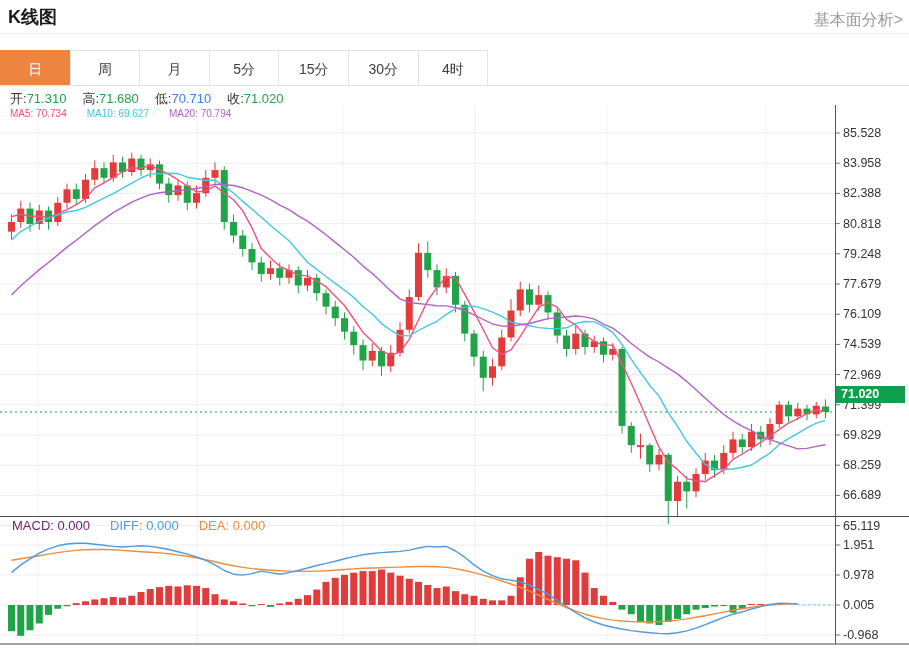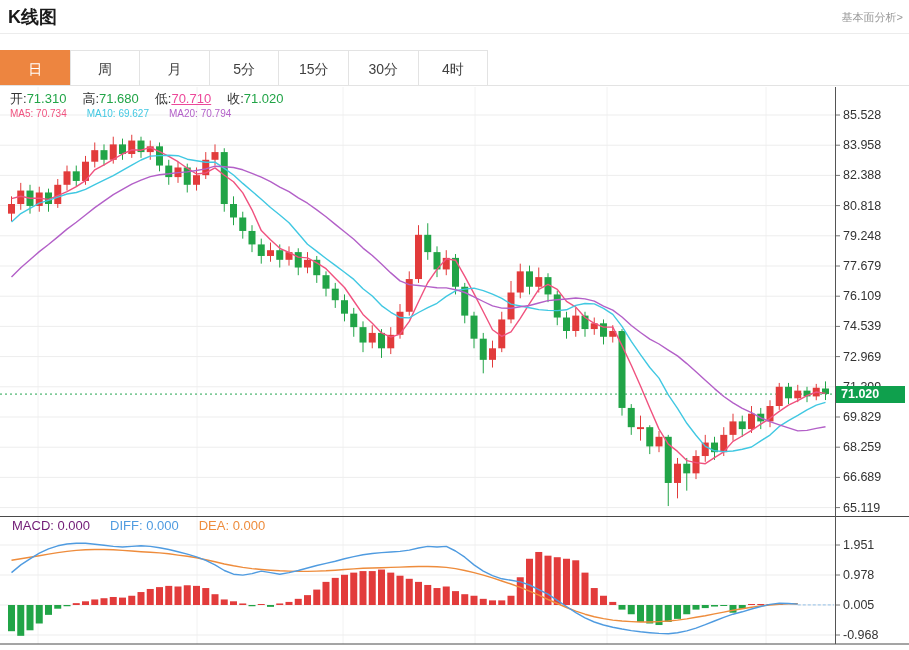--- a/index.html
+++ b/index.html
@@ -1,28 +1,28 @@
 <!DOCTYPE html>
 <html><head>
 <meta charset="utf-8">
 <style>
   html,body{margin:0;padding:0;background:#fff;}
   body{width:909px;height:650px;position:relative;overflow:hidden;
        font-family:"Liberation Sans","DejaVu Sans",sans-serif;}
   #app{position:absolute;inset:0;padding-left:36px;}
   .hdr-title{position:absolute;left:8px;top:5px;font-size:18px;font-weight:bold;color:#1a1a1a;}
-  .hdr-link{position:absolute;right:6px;top:10px;font-size:11px;color:#999;text-decoration:none;cursor:pointer;}
+  .hdr-link{position:absolute;right:6px;top:10px;font-size:16px;color:#999;text-decoration:none;cursor:pointer;}
   .hdr-divider{position:absolute;left:0;top:33px;width:909px;border-bottom:1px solid #ececec;}
   #tabs{position:absolute;left:0;top:50px;display:flex;}
   .tab{width:70.6px;height:36px;line-height:36px;text-align:center;font-size:14px;color:#404040;
        background:#fff;border:1px solid #e3e3e3;margin-left:-1px;box-sizing:border-box;cursor:pointer;}
   .tab:first-child{margin-left:0;}
   .tab.active{color:#fff;border-color:transparent;}
   .tabline{position:absolute;left:0;top:85px;width:909px;border-bottom:1px solid #e3e3e3;}
-  #price-pane{position:absolute;left:0;top:87px;width:909px;height:429px;}
+  #price-pane{position:absolute;left:0;top:105px;width:909px;height:429px;}
   #macd-pane{position:absolute;left:0;top:516px;width:902px;height:134px;}
   #ohlc{position:absolute;left:10px;top:90px;font-size:13px;white-space:nowrap;z-index:4;}
   #ohlc .lab{color:#333;}
   #ohlc .val{margin-right:16px;}
   #ma{position:absolute;left:10px;top:108px;font-size:10px;white-space:nowrap;z-index:4;}
   #ma span{margin-right:20px;}
   #macdinfo{position:absolute;left:12px;top:518px;font-size:13px;white-space:nowrap;z-index:4;}
   #macdinfo span{margin-right:20px;}
   #badge{position:absolute;left:836px;top:386px;width:69px;height:17px;line-height:17px;
          color:#fff;font-size:12.5px;font-weight:bold;padding-left:5px;box-sizing:border-box;z-index:5;}
@@ -274,21 +274,21 @@
         <line x1="816.25" y1="296.8933053060706" x2="816.25" y2="313.2446652653036" stroke="#E23B3B" stroke-width="1"></line>
         <rect x="812.75" y="300.74068412000787" width="7" height="8.656602331358442" fill="#E23B3B"></rect>
         <line x1="825.5" y1="294.39250907701125" x2="825.5" y2="313.0522963246069" stroke="#21A447" stroke-width="1"></line>
         <rect x="822" y="301.51015988279516" width="7" height="5.578699280209037" fill="#21A447"></rect>
         <polyline points="11.5,111.6 20.8,109.3 30.0,111.3 39.3,111.3 48.5,112.4 57.8,108.6 67.0,104.7 76.3,99.7 85.5,93.6 94.8,82.8 104.0,77.8 113.3,72.4 122.5,67.0 131.8,62.8 141.0,63.2 150.3,60.5 159.5,64.7 168.8,69.3 178.0,74.7 187.3,81.2 196.5,87.0 205.8,85.9 215.0,80.9 224.3,88.2 233.5,94.7 242.8,105.9 252.0,122.8 261.3,143.6 270.5,152.8 279.8,161.3 289.0,165.5 298.3,170.1 307.5,170.9 316.8,175.9 326.0,181.7 335.3,191.3 344.5,200.5 353.8,214.0 363.0,227.4 372.3,236.3 381.5,245.9 390.8,250.1 400.0,247.1 409.3,234.4 418.5,214.8 427.8,195.5 437.0,182.4 446.3,171.7 455.5,173.2 464.8,189.4 474.0,206.7 483.3,224.8 492.5,242.8 501.8,249.4 511.0,244.8 520.3,231.3 529.5,216.7 538.8,202.4 548.0,197.4 557.3,202.4 566.5,214.4 575.8,220.1 585.0,230.5 594.3,236.3 603.5,240.1 612.8,240.1 622.0,258.6 631.3,278.2 640.5,299.0 649.8,320.9 659.0,342.1 668.3,357.1 677.5,364.4 686.8,373.6 696.0,375.6 705.3,376.7 714.5,370.6 723.8,364.8 733.0,354.4 742.3,349.0 751.5,343.3 760.8,337.1 770.0,331.3 779.3,324.4 788.5,318.2 797.8,313.6 807.0,308.6 816.3,305.0 825.5,306.4" fill="none" stroke="#F0527F" stroke-width="1.4" stroke-linejoin="round"></polyline>
         <polyline points="11.5,135.1 20.8,126.6 30.0,121.3 39.3,116.1 48.5,113.4 57.8,110.1 67.0,107.0 76.3,105.5 85.5,102.4 94.8,97.6 104.0,93.2 113.3,88.6 122.5,83.4 131.8,78.2 141.0,73.0 150.3,69.1 159.5,68.6 168.8,68.2 178.0,68.7 187.3,72.2 196.5,73.7 205.8,75.3 215.0,75.1 224.3,81.4 233.5,88.0 242.8,96.4 252.0,104.3 261.3,112.2 270.5,120.5 279.8,128.0 289.0,135.7 298.3,146.5 307.5,157.2 316.8,164.4 326.0,171.5 335.3,178.4 344.5,185.3 353.8,192.4 363.0,201.7 372.3,209.0 381.5,218.6 390.8,225.3 400.0,230.5 409.3,230.9 418.5,225.5 427.8,220.7 437.0,216.3 446.3,209.4 455.5,203.8 464.8,202.1 474.0,201.1 483.3,203.6 492.5,207.2 501.8,211.3 511.0,217.1 520.3,219.0 529.5,220.7 538.8,222.6 548.0,223.4 557.3,223.6 566.5,222.8 575.8,218.4 585.0,216.5 594.3,216.9 603.5,221.3 612.8,227.3 622.0,239.4 631.3,254.4 640.5,267.7 649.8,280.5 659.0,291.1 668.3,307.9 677.5,321.3 686.8,336.3 696.0,348.3 705.3,359.4 714.5,363.8 723.8,364.6 733.0,364.0 742.3,362.3 751.5,360.0 760.8,353.8 770.0,348.1 779.3,339.4 788.5,333.6 797.8,328.4 807.0,322.9 816.3,318.2 825.5,315.4" fill="none" stroke="#41C8E2" stroke-width="1.4" stroke-linejoin="round"></polyline>
         <polyline points="11.5,190.0 20.8,180.8 30.0,172.8 39.3,164.6 48.5,157.5 57.8,149.9 67.0,142.1 76.3,135.3 85.5,128.0 94.8,120.6 104.0,114.1 113.3,107.6 122.5,102.3 131.8,97.1 141.0,93.2 150.3,89.6 159.5,87.8 168.8,86.8 178.0,85.6 187.3,84.9 196.5,83.5 205.8,81.9 215.0,79.2 224.3,79.8 233.5,80.5 242.8,82.8 252.0,86.4 261.3,90.2 270.5,94.6 279.8,100.1 289.0,104.7 298.3,110.9 307.5,116.2 316.8,122.9 326.0,129.7 335.3,137.4 344.5,144.8 353.8,152.3 363.0,161.1 372.3,168.5 381.5,177.1 390.8,185.9 400.0,193.9 409.3,197.6 418.5,198.5 427.8,199.6 437.0,200.8 446.3,200.9 455.5,202.7 464.8,205.5 474.0,209.8 483.3,214.5 492.5,218.9 501.8,221.1 511.0,221.3 520.3,219.8 529.5,218.5 538.8,216.0 548.0,213.6 557.3,212.8 566.5,212.0 575.8,211.0 585.0,211.9 594.3,214.1 603.5,219.2 612.8,223.1 622.0,230.0 631.3,238.5 640.5,245.5 649.8,252.1 659.0,257.0 668.3,263.1 677.5,268.9 686.8,276.6 696.0,284.8 705.3,293.3 714.5,301.6 723.8,309.5 733.0,315.8 742.3,321.4 751.5,325.6 760.8,330.8 770.0,334.7 779.3,337.9 788.5,340.9 797.8,343.9 807.0,343.4 816.3,341.4 825.5,339.7" fill="none" stroke="#B360C8" stroke-width="1.4" stroke-linejoin="round"></polyline>
         <line x1="835.5" y1="0" x2="835.5" y2="429" stroke="#555555" stroke-width="1"></line>
       </svg>
   </div>
-  <div id="ohlc"><span class="lab">开:</span><span class="val" style="color: rgb(33, 164, 71);">71.310</span><span class="lab">高:</span><span class="val" style="color: rgb(33, 164, 71);">71.680</span><span class="lab">低:</span><span class="val" style="color: #ec4899; text-decoration: underline;">70.710</span><span class="lab">收:</span><span class="val" style="color: rgb(33, 164, 71);">71.020</span></div>
+  <div id="ohlc"><span class="lab">开:</span><span class="val" style="color: rgb(33, 164, 71);">71.310</span><span class="lab">高:</span><span class="val" style="color: rgb(33, 164, 71);">71.680</span><span class="lab">低:</span><span class="val" style="color: #3b82f6;">70.710</span><span class="lab">收:</span><span class="val" style="color: rgb(33, 164, 71);">71.020</span></div>
   <div id="ma"><span style="color: rgb(240, 82, 127);">MA5: 70.734</span><span style="color: rgb(65, 200, 226);">MA10: 69.627</span><span style="color: rgb(179, 96, 200);">MA20: 70.794</span></div>
   <div id="badge" style="background: rgb(15, 160, 77);">
     <span>71.020</span>
   </div>
   <div id="macd-pane">
     <svg id="macd-svg" width="909" height="134">
         <line x1="38" y1="1" x2="38" y2="128" stroke="#F2F2F2" stroke-width="1"></line>
         <line x1="197" y1="1" x2="197" y2="128" stroke="#F2F2F2" stroke-width="1"></line>
         <line x1="343" y1="1" x2="343" y2="128" stroke="#F2F2F2" stroke-width="1"></line>
         <line x1="475" y1="1" x2="475" y2="128" stroke="#F2F2F2" stroke-width="1"></line>

